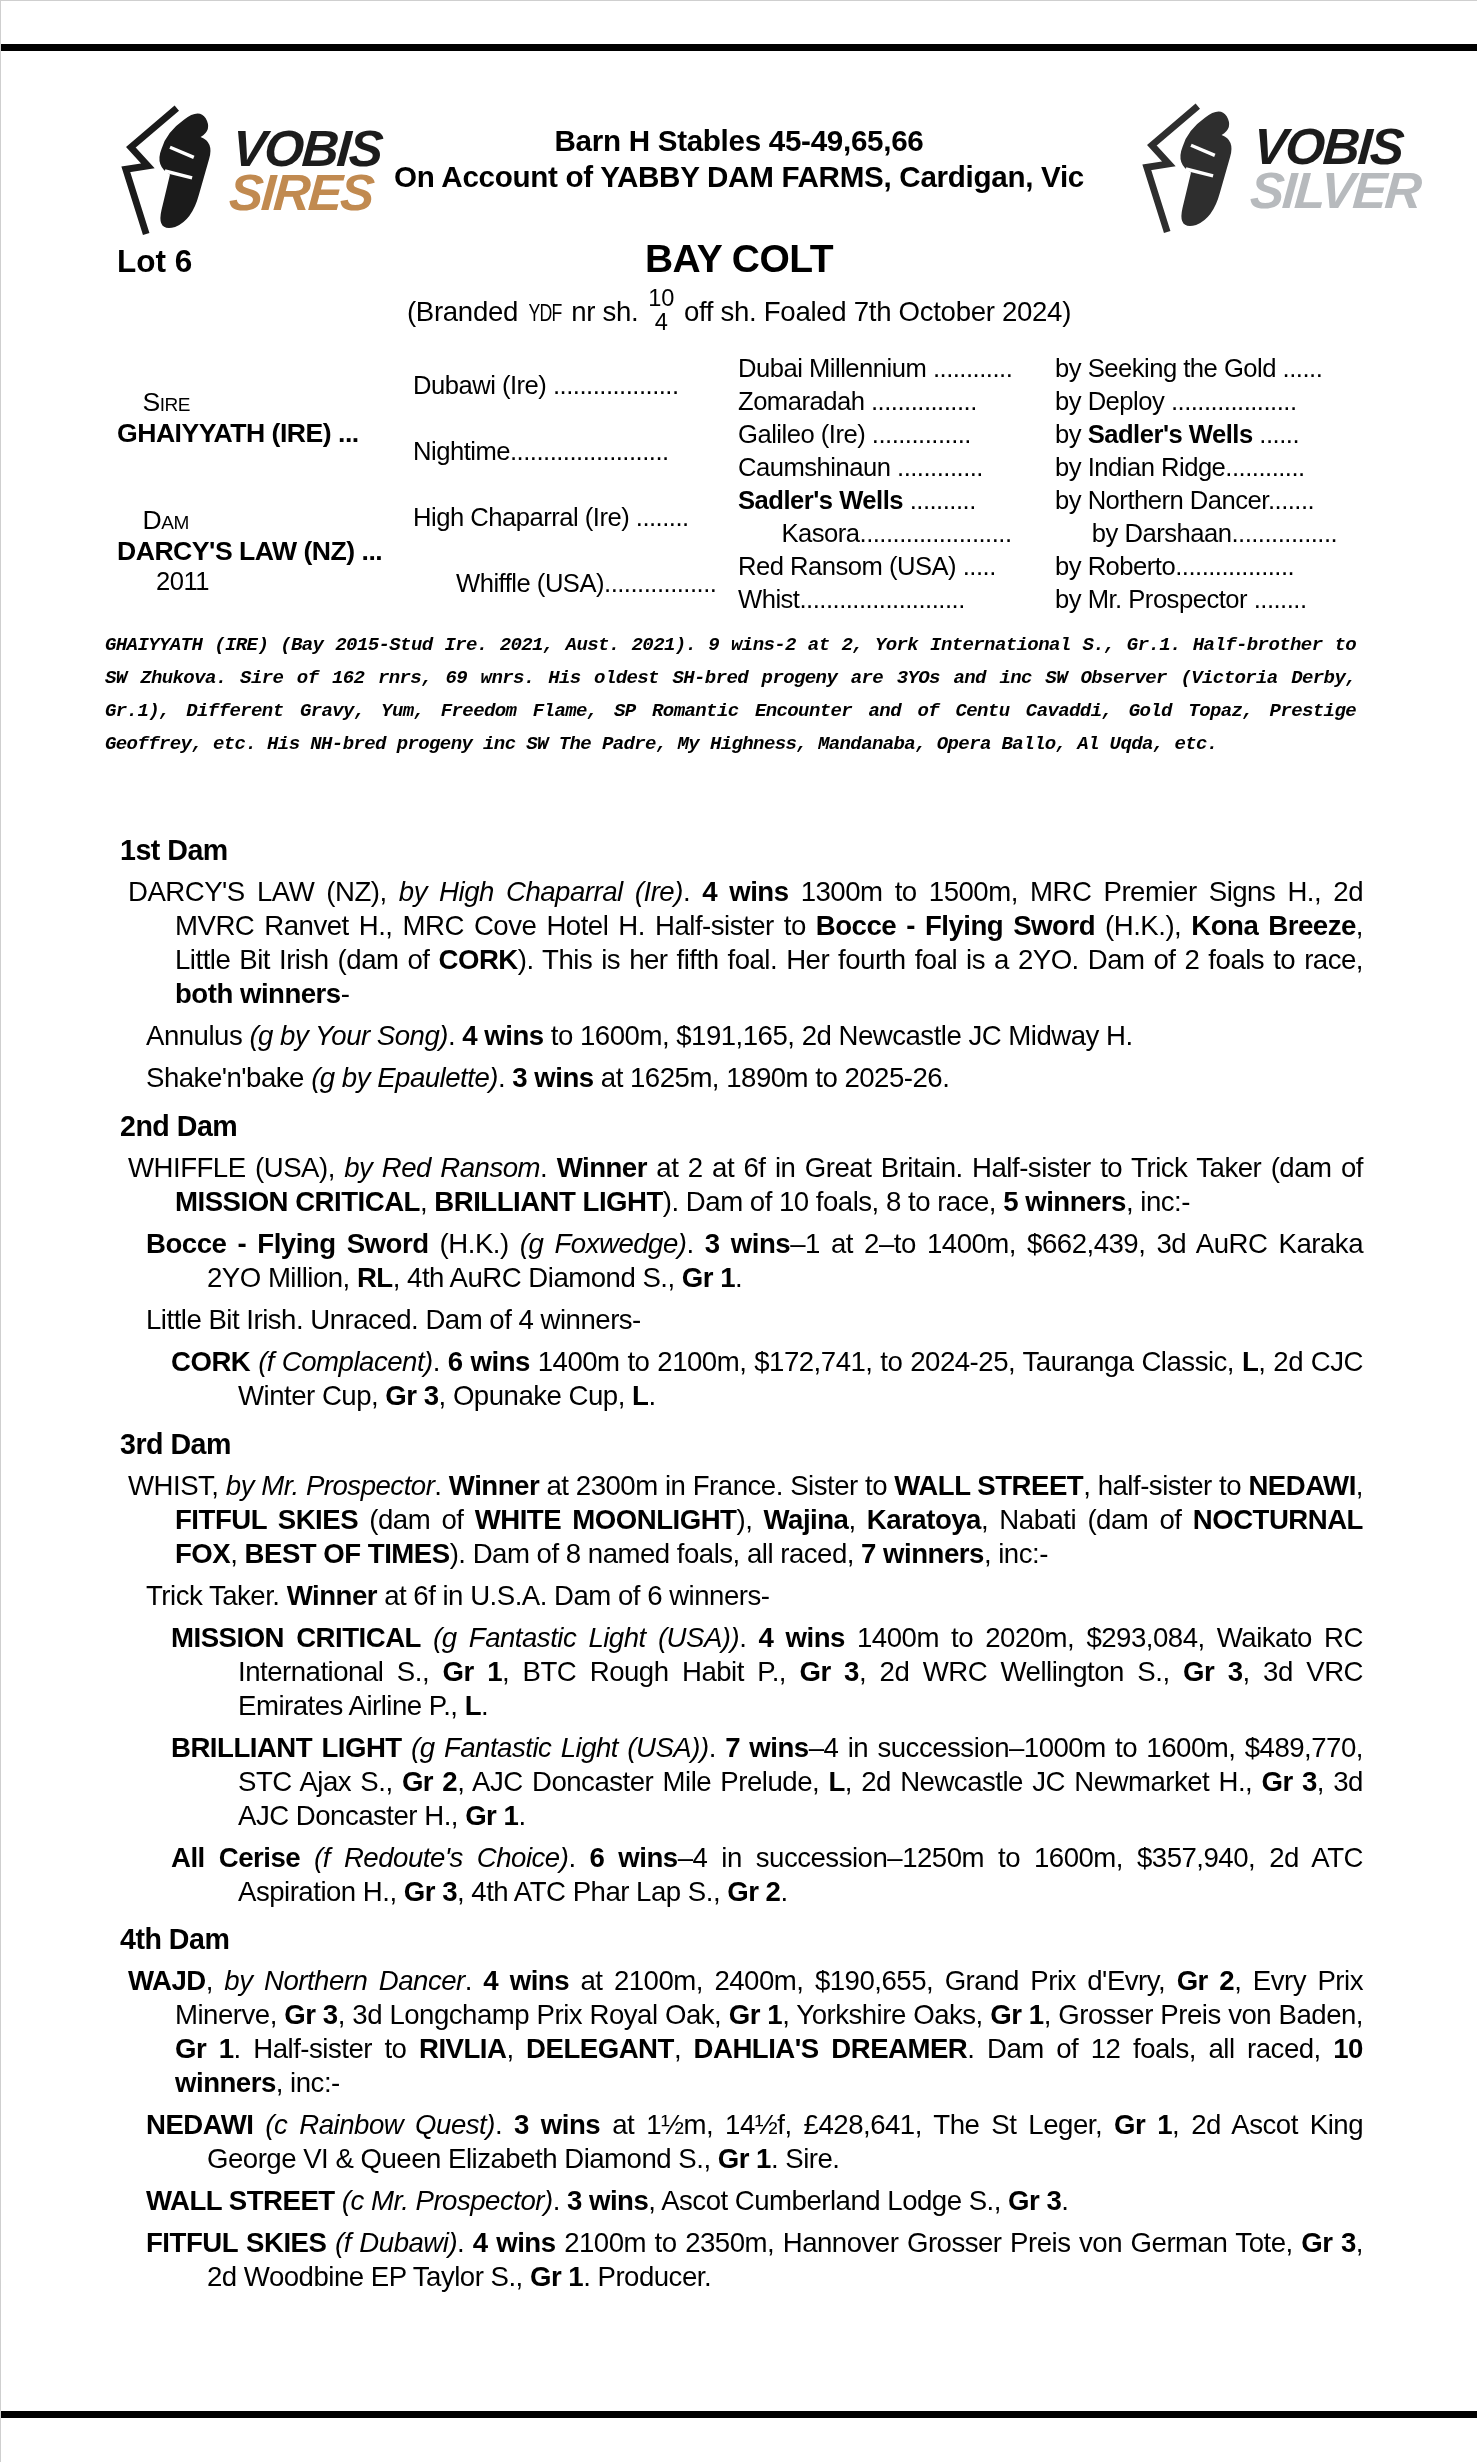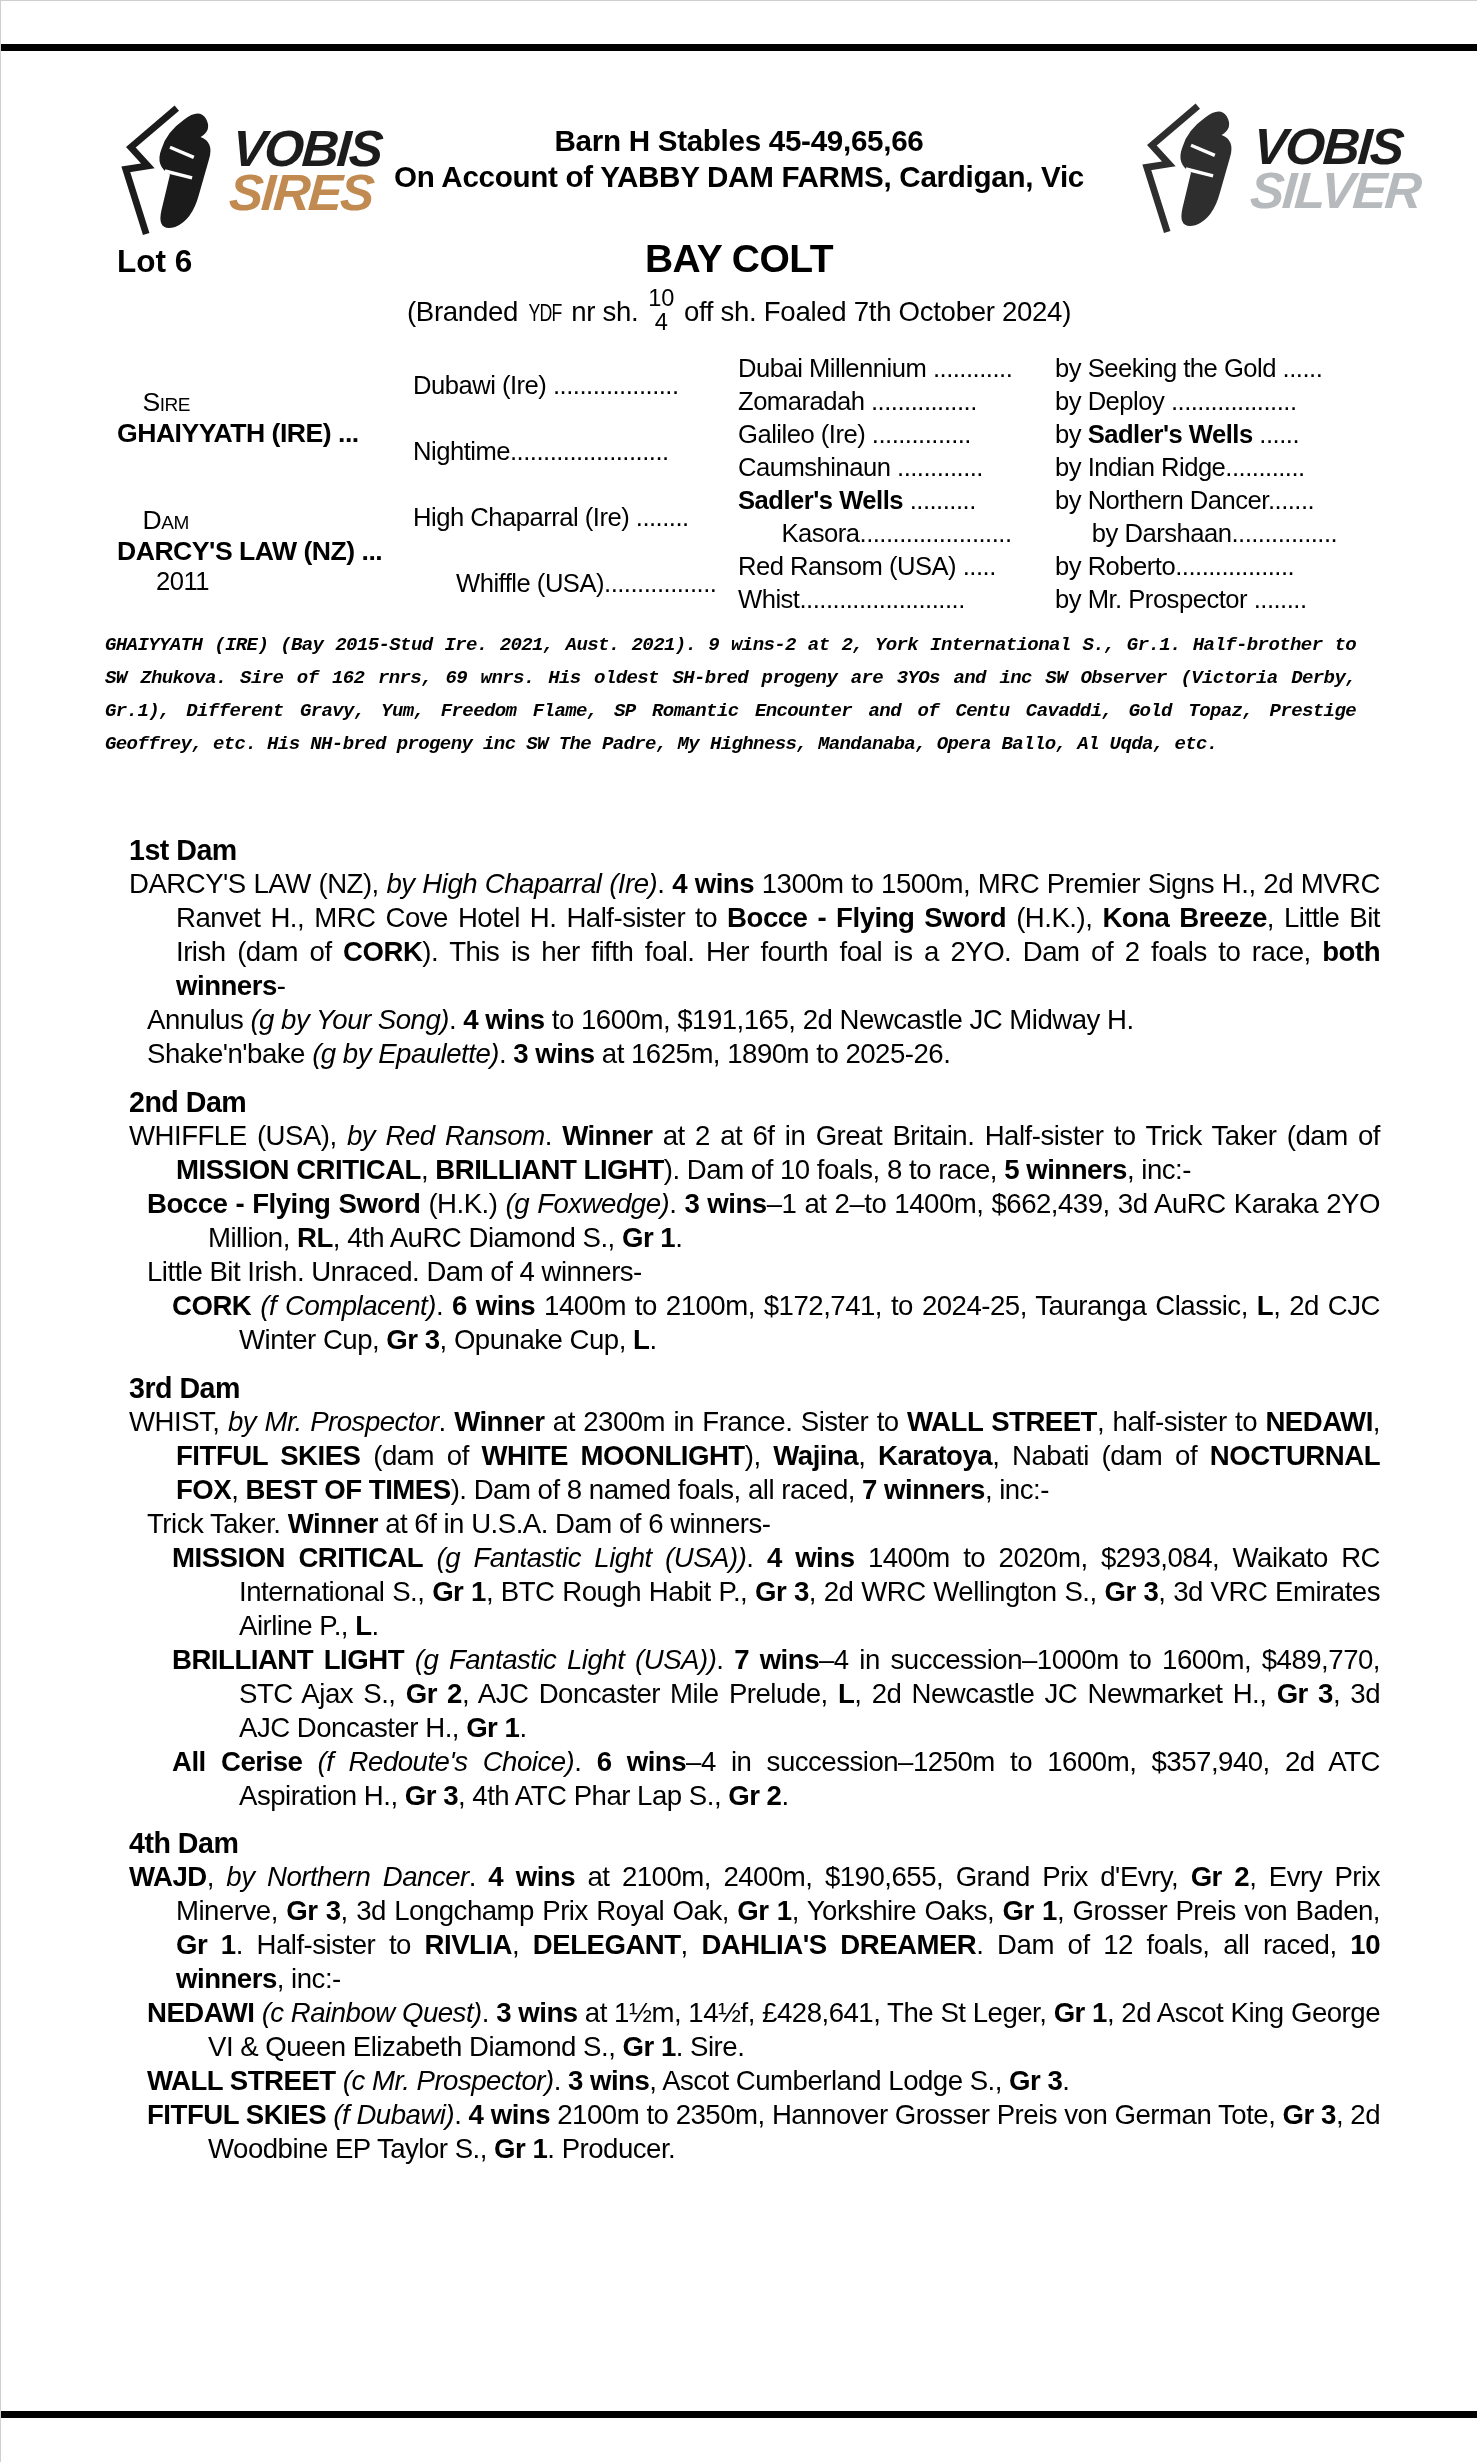--- a/index.html
+++ b/index.html
@@ -42,24 +42,24 @@
   .pedigree .role{font-variant:small-caps;font-size:26.6px;padding-left:25.6px;}
   .pedigree .pname{font-weight:bold;font-size:26.6px;}
   .pedigree .pyear{padding-left:39px;}
   .pedigree .line{line-height:33px;}
 
   
   .sirenote{position:absolute;left:104px;top:628px;width:1251px;font-weight:bold;font-style:italic;
             font-size:19px;line-height:33px;text-align:justify;letter-spacing:-0.6px;font-family:Liberation Mono, monospace;}
 
   
-  .dams{position:absolute;left:128px;top:832px;width:1251px;font-size:27.6px;line-height:34px;letter-spacing:-0.5px;}
+  .dams{position:absolute;left:119px;top:832px;width:1251px;font-size:27.6px;line-height:34px;letter-spacing:-0.5px;}
   .dam h2{margin:0;font-size:28.6px;line-height:34px;font-weight:bold;}
   .dam + .dam{margin-top:13.8px;}
-  .para{margin:0;text-align:justify;}
+  .para{margin:8px;text-align:justify;}
   .indent-0{padding-left:47px;text-indent:-47px;}
   .indent-1{padding-left:79px;text-indent:-61px;}
   .indent-2{padding-left:110px;text-indent:-67px;}
   .s-b{font-weight:bold;}
   .s-i{font-style:italic;}
 </style>
 </head>
 <body>
 
 <div class="page">

